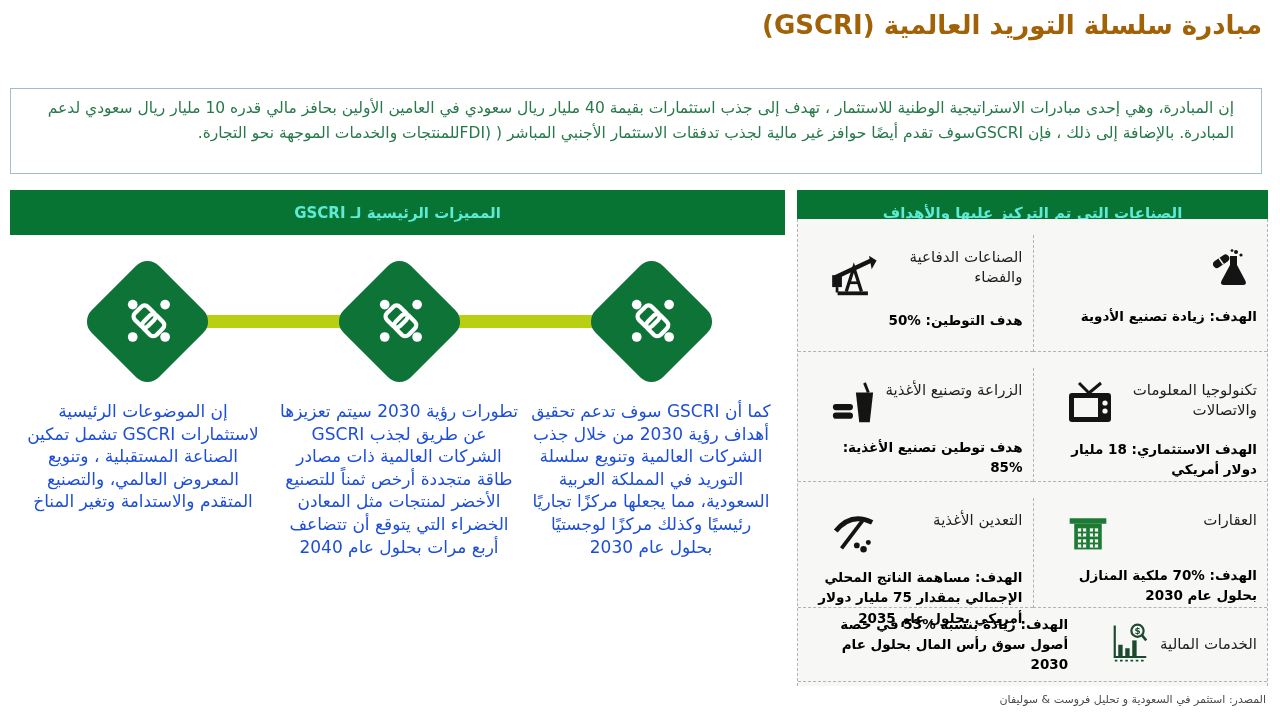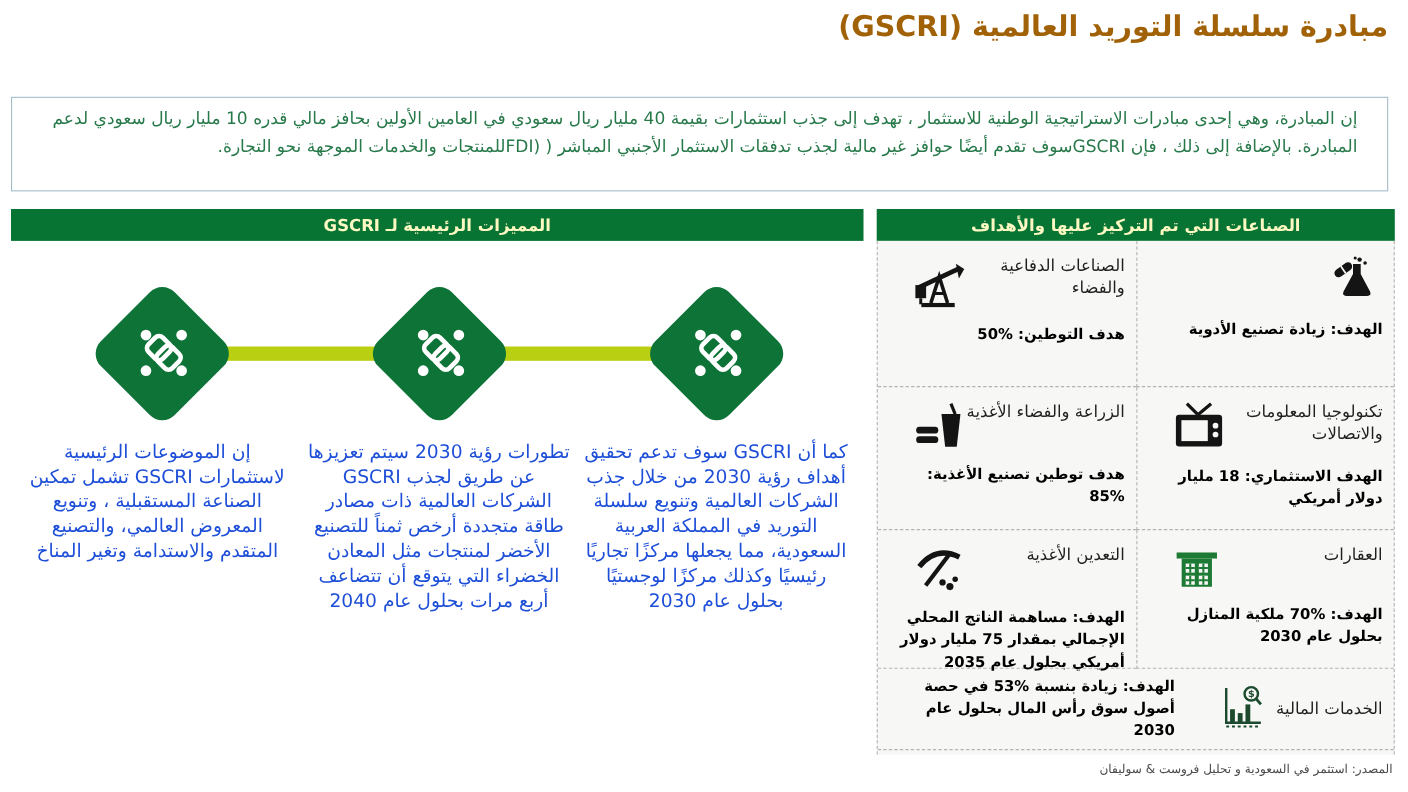--- a/index.html
+++ b/index.html
@@ -10,21 +10,21 @@
   
   .page-title { position:absolute; top:10px; right:18px; font-size:26px; font-weight:bold;
     color:#a16207; direction:rtl; letter-spacing:0; }
 
   
   .intro-box { position:absolute; left:10px; top:88px; width:1252px; height:86px;
     border:1px solid #a3bcc7; background:#fff; padding:7px 27px; direction:rtl; }
   .intro-box p { color:#27794a; font-size:15.5px; line-height:1.6; text-align:right; }
 
   
-  .bar { position:absolute; top:190px; height:29px; background:#077434; color:#fef9c3;
+  .bar { position:absolute; top:190px; height:45px; background:#077434; color:#5eead4;
     font-weight:bold; font-size:15px; display:flex; align-items:center; justify-content:center;
     direction:rtl; }
   .bar-features { left:10px; width:775px; }
   .bar-industries { left:797px; width:471px; }
 
   
   .diagram { position:absolute; left:10px; top:245px; width:775px; height:160px; }
   .connector { position:absolute; left:138px; top:70px; width:504px; height:13px; background:#b8cf12; }
   .diamond { position:absolute; width:95px; height:95px; background:#0d7337; border-radius:16px;
     transform:rotate(45deg); display:flex; align-items:center; justify-content:center; }
@@ -38,21 +38,21 @@
     font-size:17px; line-height:1.33; color:#1d4ed8; }
   .ft-right  { left:530px; }
   .ft-middle { left:278px;text-align:center; }
   .ft-left   { left:22px; }
 
   
   .panel { position:absolute; left:797px; top:219px; width:471px; height:467px;
     background:#f7f8f5; direction:rtl;
     border-left:1.5px dashed #b3b3b3; border-right:1.5px dashed #b3b3b3;
     display:grid; grid-template-columns:1fr 1fr; grid-template-rows:133px 130px 126px 74px; }
-  .cell { padding:12px 10px 6px 8px; border-bottom:1.5px dashed #b3b3b3; }
+  .cell { padding:12px 10px 6px 8px; border-bottom:1.5px dashed #b3b3b3;margin-top:16px; }
   .cell.col-divider { border-left:1.5px dashed #b3b3b3; }
   .cellrow { display:flex; justify-content:space-between; align-items:flex-start; padding-left:24px; }
   .cell-title { font-size:15px; color:#1f1f1f; line-height:1.35; max-width:145px; }
   .goal { margin-top:7px; color:#000000; font-weight:bold; font-size:13.5px; line-height:1.5;
     text-align:right; }
   .cell-finance { grid-column:1 / -1; display:flex; align-items:center; gap:12px;
     padding:6px 10px; border-bottom:1.5px dashed #b3b3b3; }
   .cell-finance .goal { margin:0 26px 1px 0; max-width:230px; }
   .icon { flex:0 0 auto; }
 
@@ -179,21 +179,21 @@
             <circle cx="39" cy="23" r="2.6" fill="#f7f8f5"></circle>
             <circle cx="39" cy="31" r="2.6" fill="#f7f8f5"></circle>
           </svg>
         </span>
       </div>
       <div class="goal">الهدف الاستثماري: 18 مليار دولار أمريكي</div>
     </div>
 
     <div class="cell">
       <div class="cellrow">
-        <div class="cell-title">الزراعة والفضاء الأغذية</div>
+        <div class="cell-title">الزراعة وتصنيع الأغذية</div>
         <span class="icon">
           <svg width="46" height="46" viewBox="0 0 48 48">
             <line x1="36" y1="3" x2="40" y2="13" stroke="#141414" stroke-width="3"></line>
             <path d="M27 13 L45 13 L41.5 44 L30.5 44 Z" fill="#141414"></path>
             <rect x="3" y="25" width="21" height="6.5" rx="3.2" fill="#141414"></rect>
             <rect x="3" y="34" width="21" height="6.5" rx="3.2" fill="#141414"></rect>
           </svg>
         </span>
       </div>
       <div class="goal">هدف توطين تصنيع الأغذية: %85</div>

